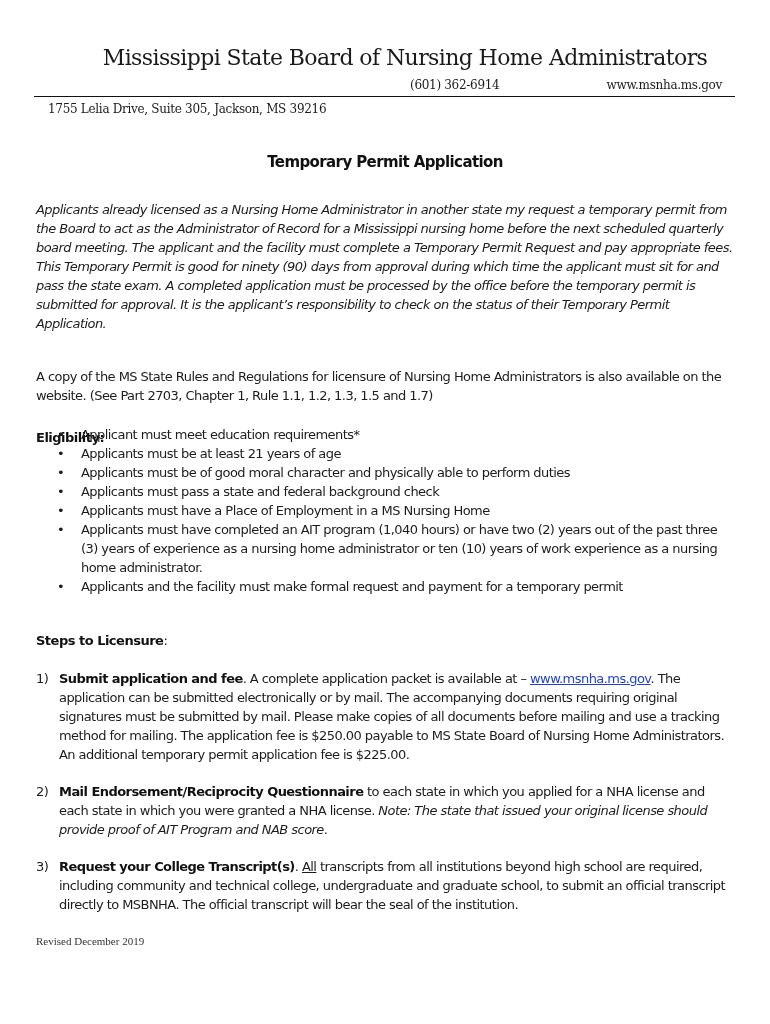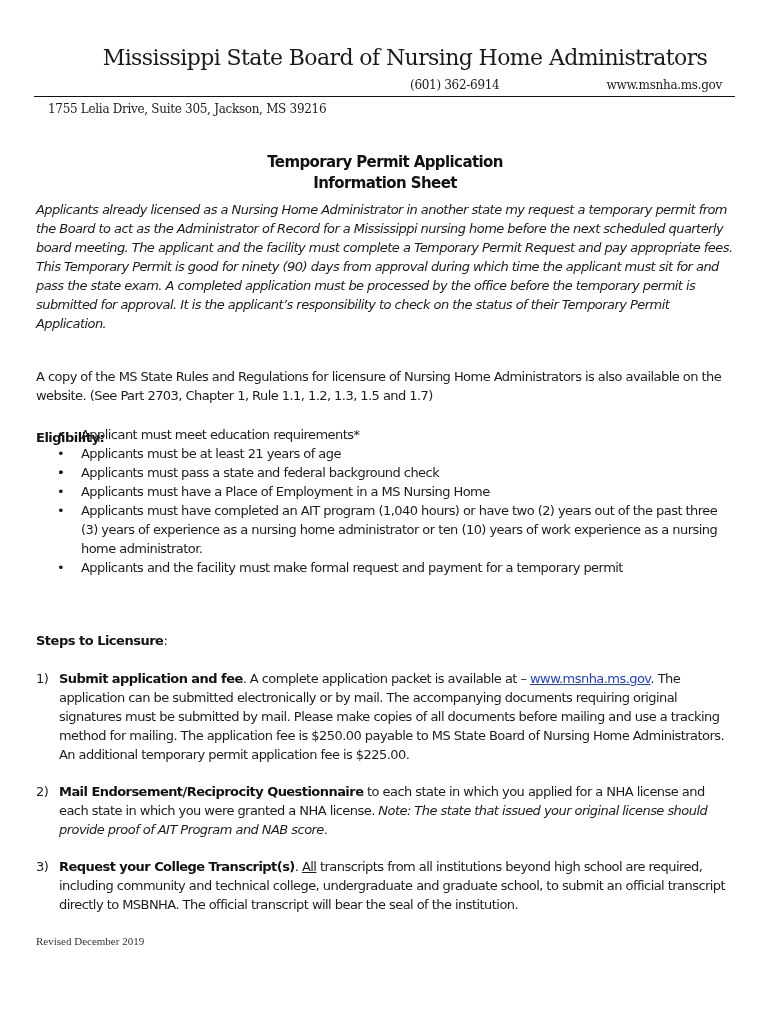--- a/index.html
+++ b/index.html
@@ -155,34 +155,33 @@
 <div class="page">
 
   <div class="letterhead-title">Mississippi State Board of Nursing Home Administrators</div>
   <div class="letterhead-contact contact-address">1755 Lelia Drive, Suite 305, Jackson, MS  39216</div>
   <div class="letterhead-contact contact-phone">(601) 362-6914</div>
   <div class="letterhead-contact contact-web">www.msnha.ms.gov</div>
   <div class="letterhead-rule"></div>
 
   <div class="doc-title">
     <div>Temporary Permit Application</div>
-    <div>Information Sheet</div>
   </div>
 
   <p class="para para-intro body-text">Applicants already licensed as a Nursing Home Administrator in another state my request a temporary permit from the Board to act as the Administrator of Record for a Mississippi nursing home before the next scheduled quarterly board meeting.  The applicant and the facility must complete a Temporary Permit Request and pay appropriate fees.  This Temporary Permit is good for ninety (90) days from approval during which time the applicant must sit for and pass the state exam.  A completed application must be processed by the office before the temporary permit is submitted for approval. It is the applicant’s responsibility to check on the status of their Temporary Permit Application.</p>
 
   <p class="para para-rules body-text">A copy of the MS State Rules and Regulations for licensure of Nursing Home Administrators is also available on the website.  (See Part 2703, Chapter 1, Rule 1.1, 1.2, 1.3, 1.5 and 1.7)</p>
 
   <div class="section-heading heading-eligibility">Eligibility:</div>
 
   <ul class="eligibility-list body-text">
     <li><span class="bullet">•</span></li>
     <li><span class="bullet">•</span><span>Applicant must meet education requirements*</span></li>
     <li><span class="bullet">•</span><span>Applicants must be at least 21 years of age</span></li>
-    <li><span class="bullet">•</span></li>
+    <li><span class="bullet">•</span><span>Applicants must be of good moral character and physically able to perform duties</span></li>
     <li><span class="bullet">•</span><span>Applicants must pass a state and federal background check</span></li>
     <li><span class="bullet">•</span><span>Applicants must have a Place of Employment in a MS Nursing Home</span></li>
     <li><span class="bullet">•</span><span>Applicants must have completed an AIT program (1,040 hours) or have two (2) years out of the past three (3) years of experience as a nursing home administrator or ten (10) years of work experience as a nursing home administrator.</span></li>
     <li><span class="bullet">•</span><span>Applicants and the facility must make formal request and payment for a temporary permit</span></li>
   </ul>
 
   <div class="section-heading heading-steps"><span>Steps to Licensure</span><span class="colon">:</span></div>
 
   <div class="step step-1 body-text">
     <span class="num">1)</span>

